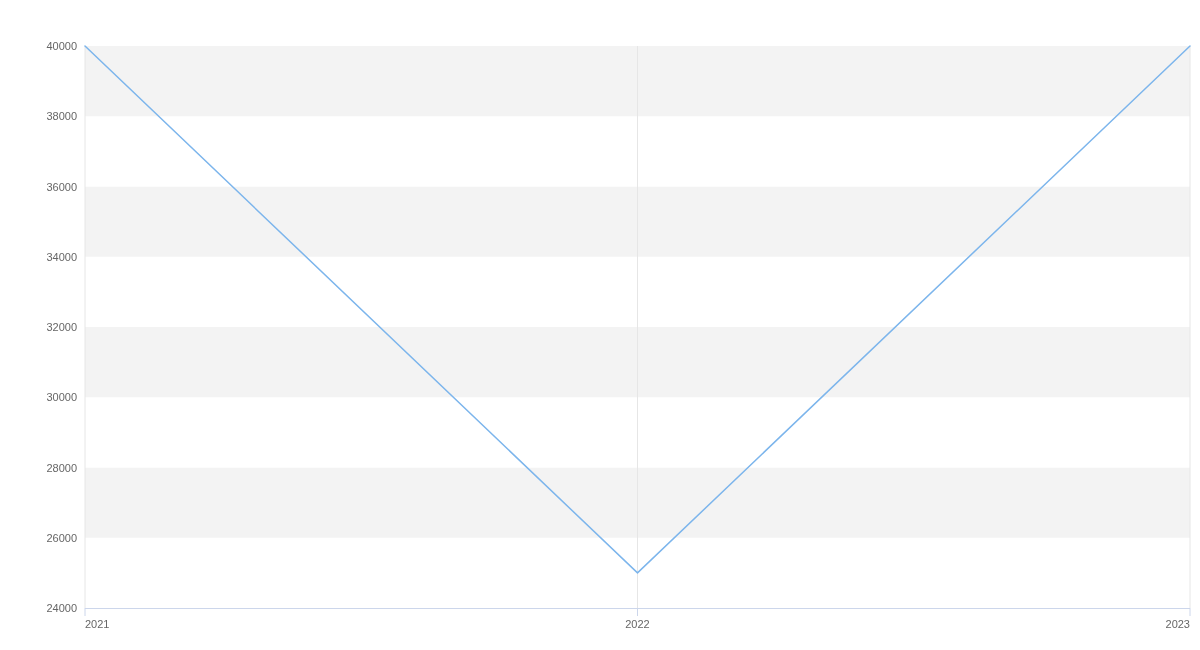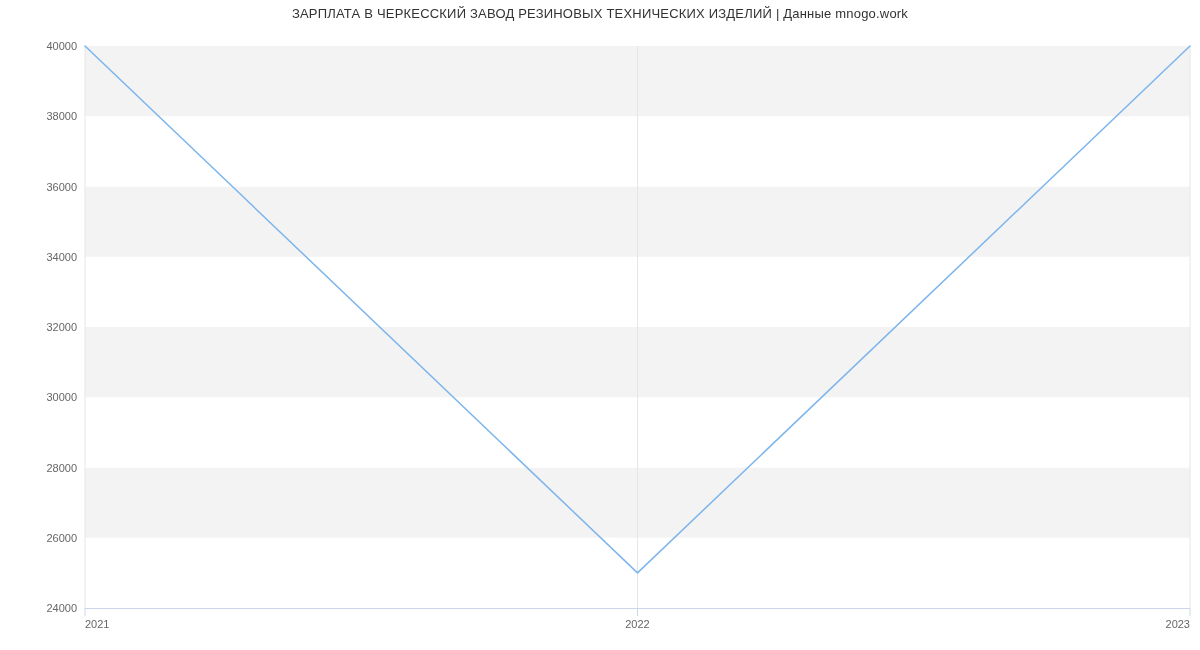--- a/index.html
+++ b/index.html
@@ -34,21 +34,20 @@
   }
   .axis-label {
     font-size: 11px;
     fill: #666;
   }
 </style>
 </head>
 <body>
 
 <div class="chart-wrap">
-  <div class="title">ЗАРПЛАТА В  ЧЕРКЕССКИЙ ЗАВОД РЕЗИНОВЫХ ТЕХНИЧЕСКИХ ИЗДЕЛИЙ | Данные mnogo.work</div>
   <svg id="chart-svg" width="1200" height="650">
       <rect x="85" y="46" width="1105" height="562" fill="#ffffff"></rect>
       <rect x="85" y="537.75" width="1105" height="70.25" fill="#ffffff"></rect>
       <rect x="85" y="467.5" width="1105" height="70.25" fill="#f3f3f3"></rect>
       <rect x="85" y="397.25" width="1105" height="70.25" fill="#ffffff"></rect>
       <rect x="85" y="327" width="1105" height="70.25" fill="#f3f3f3"></rect>
       <rect x="85" y="256.75" width="1105" height="70.25" fill="#ffffff"></rect>
       <rect x="85" y="186.5" width="1105" height="70.25" fill="#f3f3f3"></rect>
       <rect x="85" y="116.25" width="1105" height="70.25" fill="#ffffff"></rect>
       <rect x="85" y="46" width="1105" height="70.25" fill="#f3f3f3"></rect>

